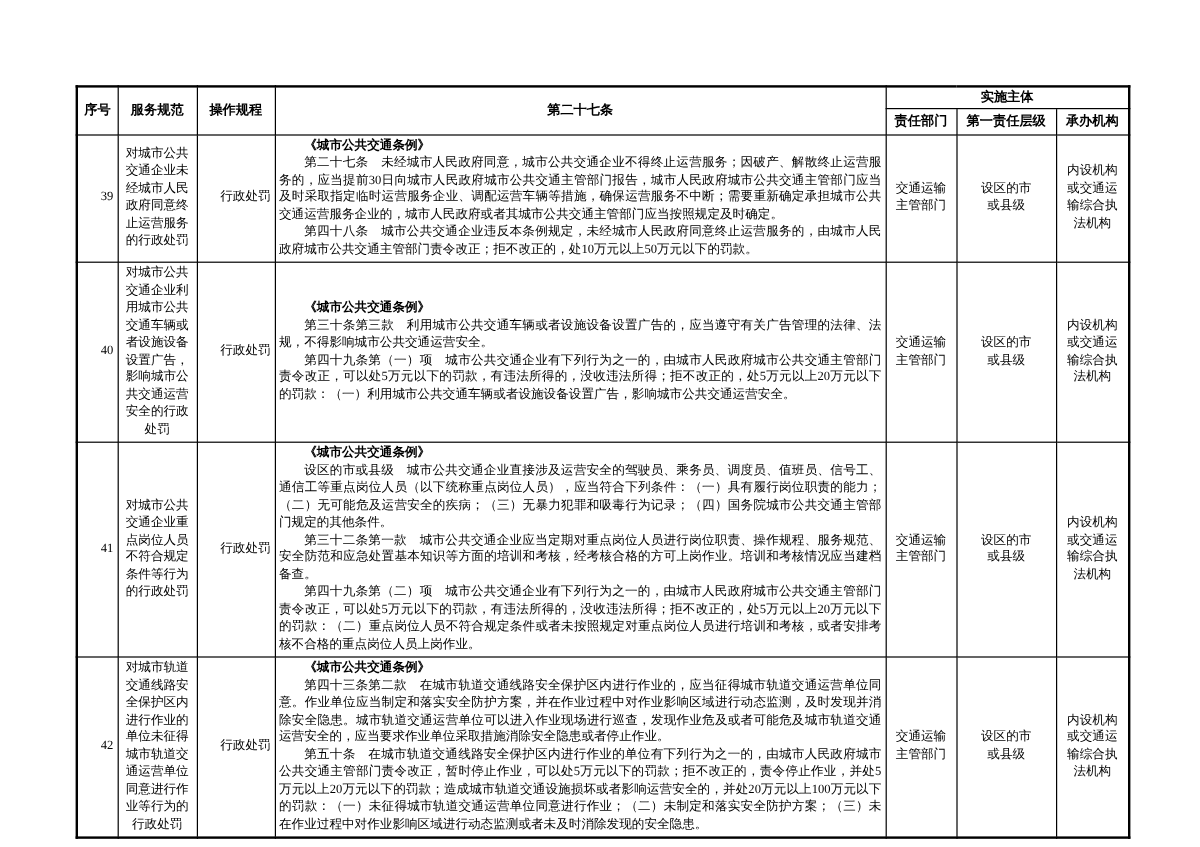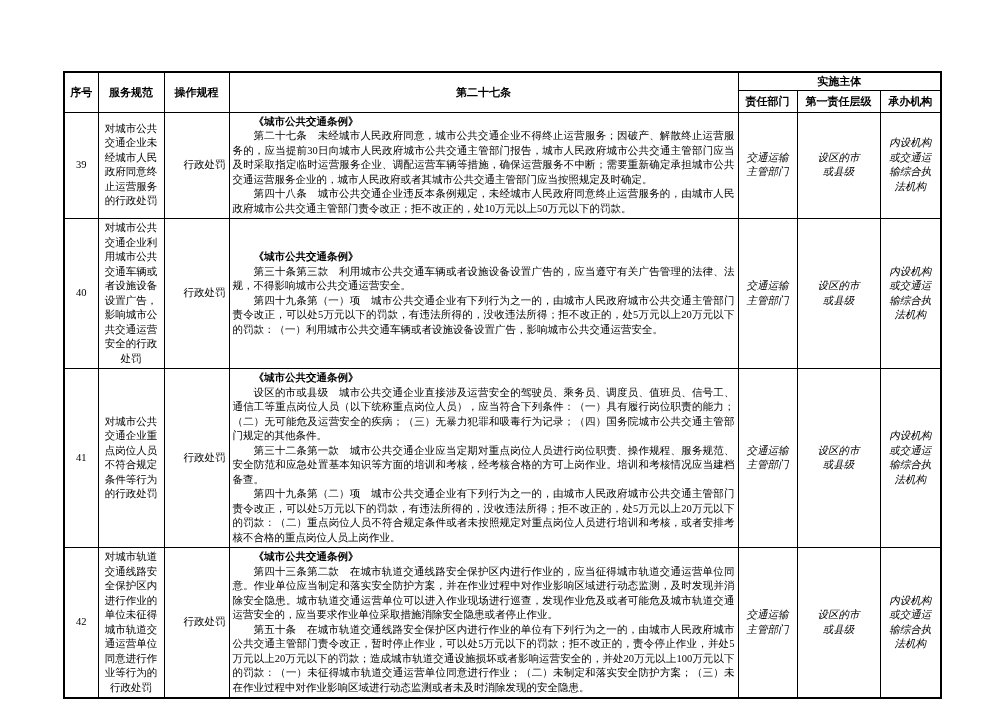--- a/index.html
+++ b/index.html
@@ -35,25 +35,25 @@
     overflow: hidden;
   }
   table.grid th {
     font-weight: bold;
     font-size: 11px;
     text-align: center;
     padding: 1px 2px;
   }
   .hdr-row1 { height: 18px; }
   .hdr-row2 { height: 22px; }
-  td.c-no { text-align: center; }
+  td.c-no { text-align: right; }
   td.c-name { padding: 1px 2px; text-align: center; }
   td.c-type { text-align: right; }
   td.c-basis { vertical-align: middle; padding: 3px 8px; }
-  td.c-dept, td.c-level, td.c-org { text-align: center; font-style: italic; }
+  td.c-dept, td.c-level, td.c-org { text-align: center; }
   .narrow-wrap {
     display: inline-block;
     width: 46px;
     text-align: center;
     vertical-align: middle;
   }
   .basis-title {
     font-weight: bold;
     text-indent: 2em;
     text-align: left;

